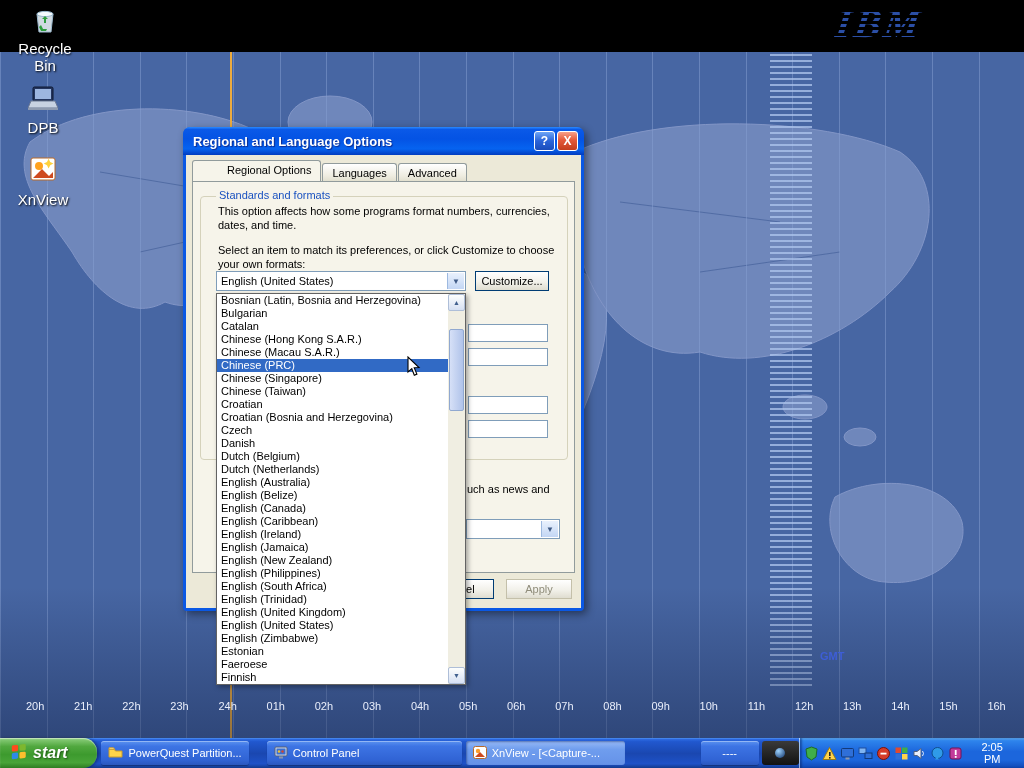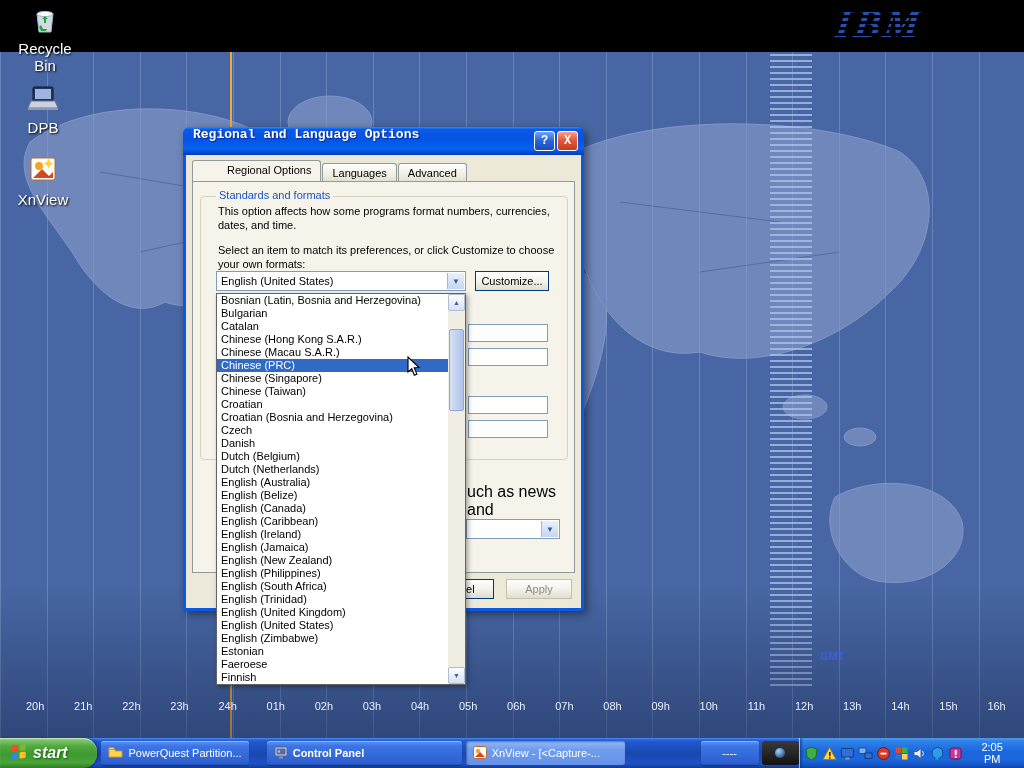--- a/index.html
+++ b/index.html
@@ -33,21 +33,21 @@
   .gmt { position:absolute; left:820px; top:598px; font-size:11px; font-weight:bold; color:#3e5ed6; }
   .hours { position:absolute; left:0; bottom:26px; width:1024px; padding:0 18px 0 26px;
            display:flex; justify-content:space-between; color:#e9eefb; font-size:11px; }
 
   
   .dialog { position:absolute; left:183px; top:127px; width:401px; height:484px;
             background:#0a58e4; border-radius:8px 8px 4px 4px; padding:0 3px 3px;
             box-shadow:3px 3px 8px rgba(0,0,0,.45); z-index:10; }
   .titlebar { height:28px; margin:0 -3px; border-radius:7px 7px 0 0; position:relative;
             background:linear-gradient(180deg,#2c8bff 0%,#0a59e8 9%,#0453e4 42%,#0663f0 78%,#013bbf 100%);
-            display:flex; align-items:flex-start;font-family:Liberation Mono, monospace; }
+            display:flex; align-items:center; }
   .titlebar .ttl { color:#fff; font-weight:bold; font-size:13px; padding-left:10px;
             text-shadow:1px 1px 1px #0c2a8e; }
   .tb-btns { position:absolute; right:6px; top:4px; display:flex; gap:2px; }
   .tb-btn { width:21px; height:20px; border-radius:3px; border:1px solid #fff; color:#fff;
             font-weight:bold; font-size:12px; text-align:center; line-height:18px; }
   .tb-help { background:linear-gradient(180deg,#6ea5f6,#2a63d8 50%,#1b4cba); }
   .tb-close { background:linear-gradient(180deg,#f7a08a,#e5593a 45%,#c33d1d); }
 
   .dlg-inner { position:relative; width:395px; height:453px; background:#ece9d8; }
 
@@ -76,21 +76,21 @@
   .xpbtn { position:absolute; height:20px; border:1px solid #003c74; border-radius:0;
          background:linear-gradient(180deg,#fff,#f2f1ea 55%,#dfddd0); font-size:11px;
          text-align:center; line-height:18px; color:#000; }
   .b-customize { left:289px; top:116px; width:74px; }
   .b-cancel { left:235px; top:424px; width:73px; }
   .b-apply { left:320px; top:424px; width:66px; color:#8f8c7a; border-color:#c4c0aa; }
 
   .samplebox { position:absolute; left:282px; width:80px; height:18px; background:#fff;
          border:1px solid #7f9db9; }
   .sb1{top:169px;} .sb2{top:193px;} .sb3{top:241px;} .sb4{top:265px;}
-  .locfrag { position:absolute; left:281px; top:328px; font-size:16px; color:#000; }
+  .locfrag { position:absolute; left:281px; top:328px; font-size:11px; color:#000;text-align:right; }
   .loccombo { position:absolute; left:280px; top:364px; width:94px; height:20px; background:#fff;
          border:1px solid #7f9db9; }
   .loccombo .drop { position:absolute; right:1px; top:1px; bottom:1px; width:17px;
          background:linear-gradient(180deg,#e9f1fd,#c3d6f4); border-left:1px solid #9db9e0;
          text-align:center; color:#3f5a86; font-size:8px; line-height:17px; }
 
   
   .ddlist { position:absolute; left:216px; top:293px; width:250px; height:392px; background:#fff;
          border:1px solid #636363; z-index:30; box-shadow:2px 2px 5px rgba(0,0,0,.35); }
   .dditems { position:absolute; left:0; top:0; right:17px; bottom:0; overflow:hidden; }
@@ -116,21 +116,21 @@
          background:linear-gradient(180deg,#8ed07e 0%,#51a83f 28%,#3d9a2e 55%,#48a438 82%,#2e7d22 100%);
          box-shadow:inset 0 1px 1px rgba(255,255,255,.5), 2px 0 3px rgba(0,0,0,.3); }
   .startbtn .stxt { color:#fff; font:italic bold 16px "Liberation Sans",sans-serif;
          text-shadow:1px 1px 2px #1e5214; }
   .taskbtn { height:24px; margin-left:4px; border-radius:3px; display:flex; align-items:center;
          gap:5px; padding:0 7px; color:#fff; font-size:11px; white-space:nowrap; overflow:hidden;
          background:linear-gradient(180deg,#5b92f0 0%,#3d74e4 22%,#3063d4 80%,#2a57be 100%);
          box-shadow:inset 0 1px 0 rgba(255,255,255,.35), 0 1px 1px rgba(0,0,0,.3); }
   .taskbtn.active { background:linear-gradient(180deg,#97baf6 0%,#6f9dee 35%,#6592e8 100%);
          box-shadow:inset 1px 1px 2px rgba(10,30,90,.45); }
-  .tb1{width:148px;} .tb2{width:196px; margin-left:18px;font-weight:bold;} .tb3{width:160px; margin-left:4px;}
+  .tb1{width:148px;} .tb2{width:196px; margin-left:18px;} .tb3{width:160px; margin-left:4px;}
   .tb4{width:58px; margin-left:76px; justify-content:center;}
   .darkpanel { width:38px; height:24px; margin-left:3px; border-radius:3px;
          background:linear-gradient(180deg,#3a3a3a,#121212); display:flex; align-items:center; justify-content:center; }
   .darkdot { width:10px; height:10px; border-radius:50%; background:radial-gradient(circle at 35% 30%,#9fd4ff,#0c2f66); }
 
   .tray { margin-left:auto; height:30px; display:flex; align-items:center; padding:0 8px 0 4px; gap:3px;
          background:linear-gradient(180deg,#61aef5 0%,#2e84ec 9%,#1c66dc 45%,#1c66dc 74%,#1048b4 100%);
          border-left:1px solid rgba(255,255,255,.55); box-shadow:inset 2px 0 2px rgba(9,40,110,.5);text-align:center; }
   .trayicon { width:15px; height:15px; display:inline-block; }
   .clock { color:#fff; font-size:11px; margin-left:6px; padding-right:4px; }

